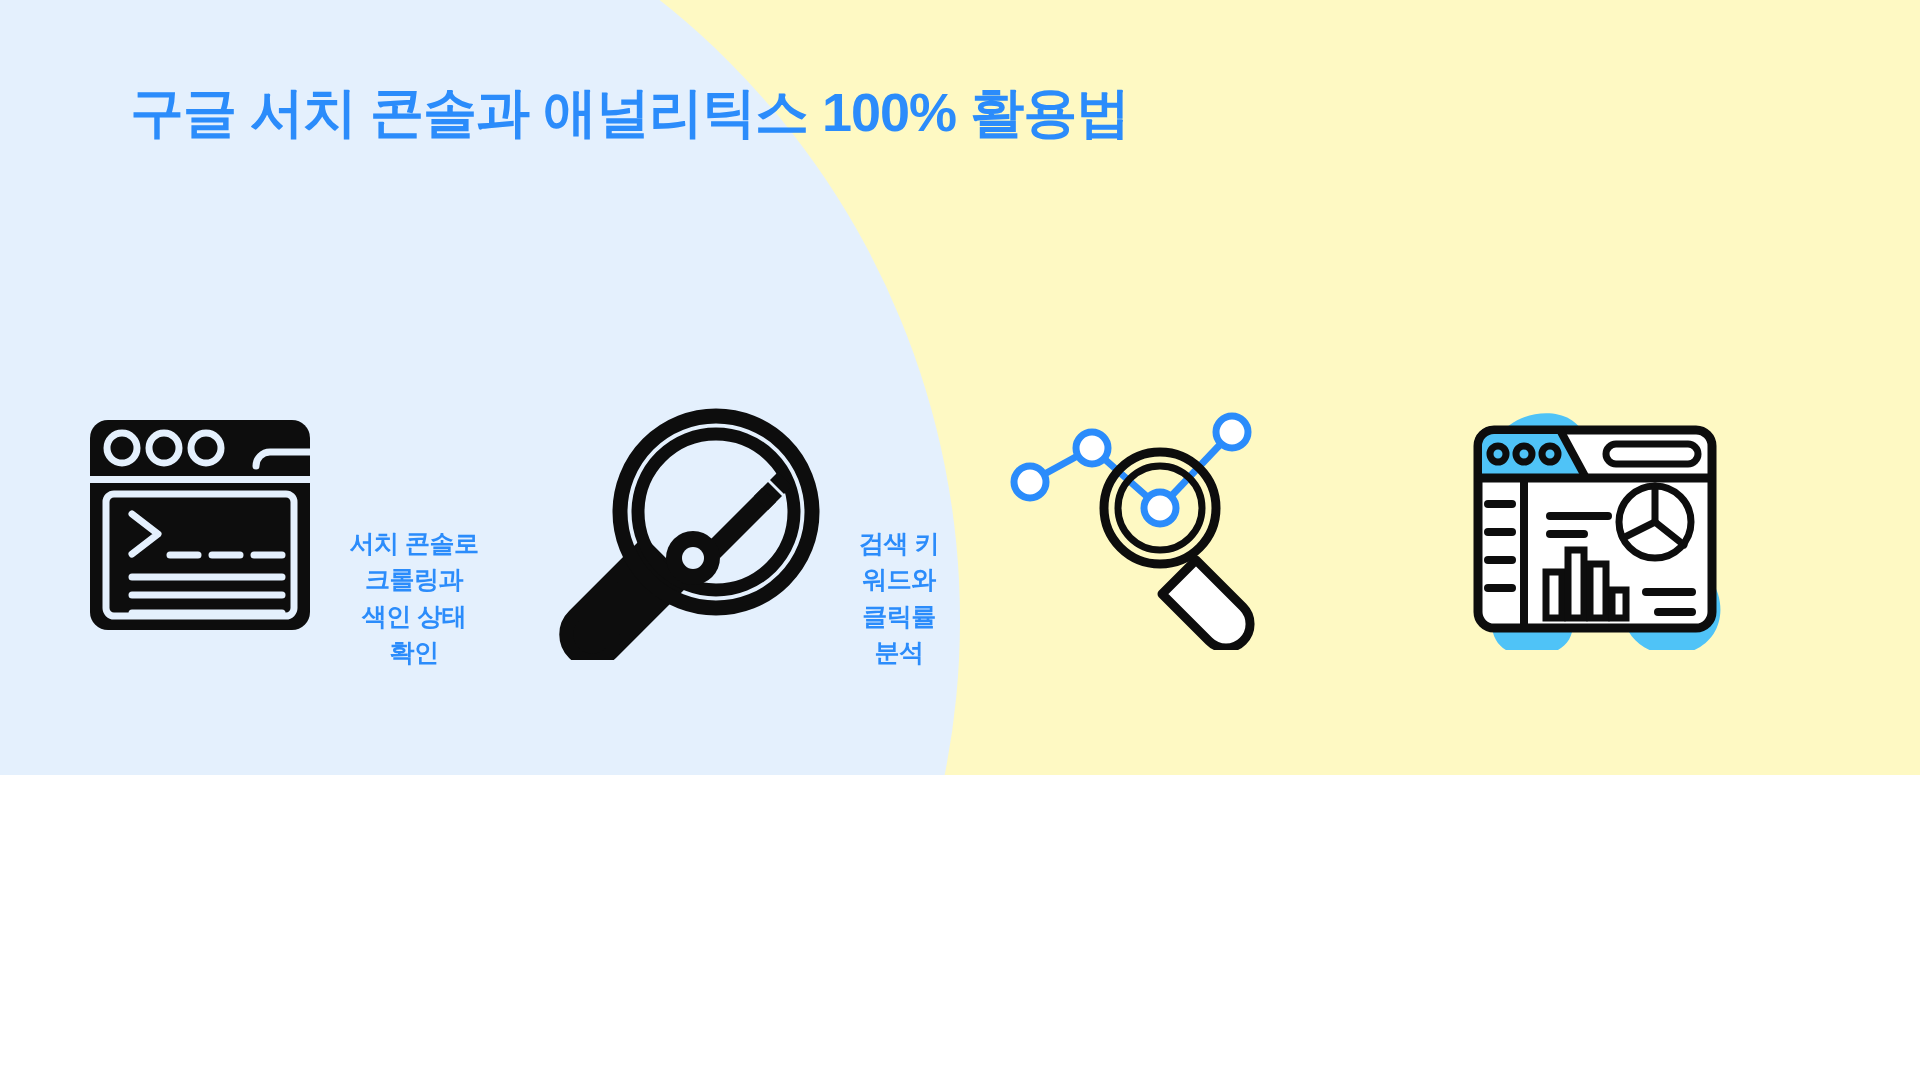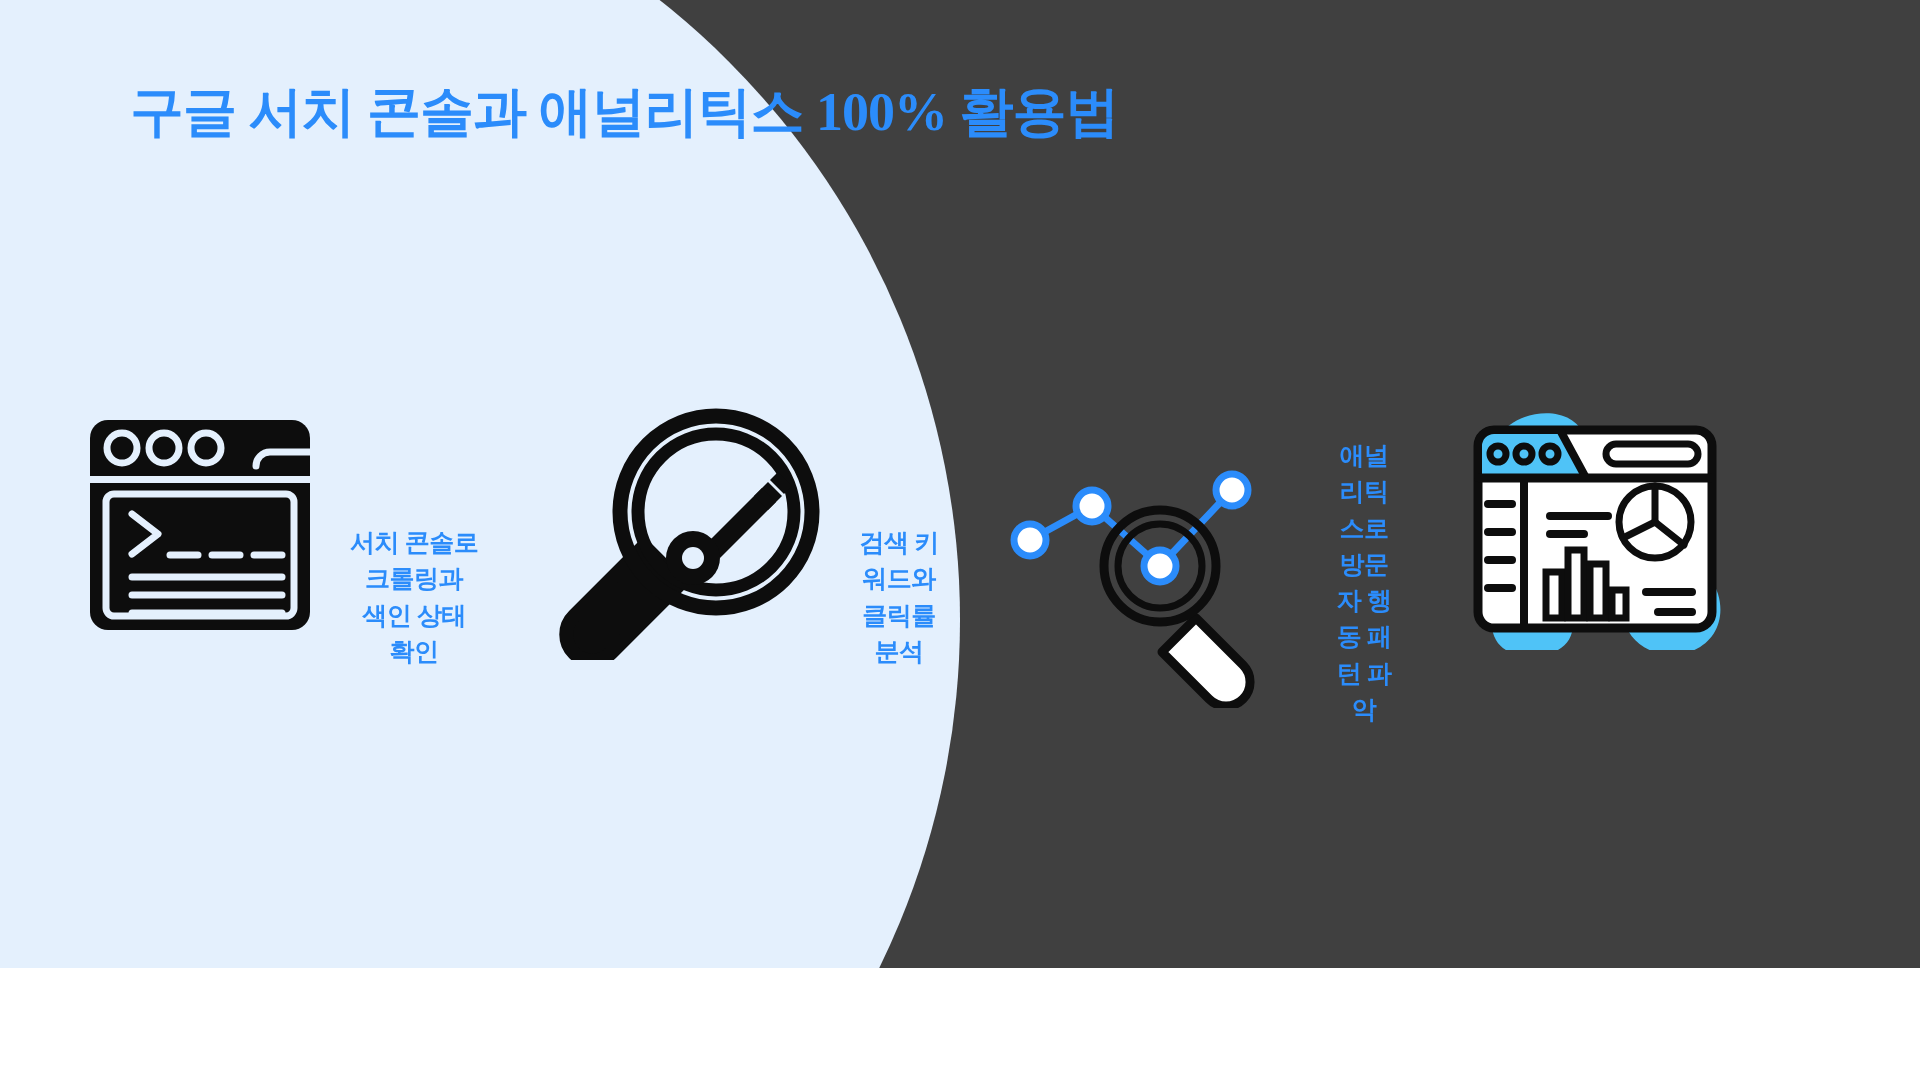--- a/index.html
+++ b/index.html
@@ -7,24 +7,23 @@
     margin: 0;
     padding: 0;
     background: #ffffff;
   }
   body {
     font-family: "Liberation Sans", "DejaVu Sans", sans-serif;
   }
   .canvas {
     position: relative;
     width: 1920px;
-    height: 968px;
-    background: #404040;
+    height: 775px;
+    background: #fef9c3;
     overflow: hidden;
-    font-family: Liberation Serif, serif;
   }
   
   .bg-circle {
     position: absolute;
     left: -620px;
     top: -170px;
     width: 1580px;
     height: 1580px;
     border-radius: 50%;
     background: #e4f0fd;
@@ -158,22 +157,20 @@
           <circle cx="232" cy="32" r="16" fill="#ffffff" stroke="#2b8cfb" stroke-width="7"></circle>
 
           <path d="M196 160 L243 207 a24 24 0 0 1 0 34 a24 24 0 0 1 -34 0 L162 194 Z" fill="#ffffff" stroke="#0d0d0d" stroke-width="9" stroke-linejoin="round"></path>
 
           <circle cx="160" cy="108" r="56" fill="none" stroke="#0d0d0d" stroke-width="9"></circle>
           <circle cx="160" cy="108" r="42" fill="none" stroke="#0d0d0d" stroke-width="7"></circle>
 
           <circle cx="160" cy="108" r="16" fill="#ffffff" stroke="#2b8cfb" stroke-width="7"></circle>
         </svg>
       </div>
-      <div class="caption">애널리틱스로
-방문자 행동 패턴 파악</div>
     </div>
 
     <div class="card card-4">
       <div class="icon-wrap">
         <svg width="270" height="250" viewBox="0 0 270 250">
 
           <g fill="#4fc3f7">
             <path d="M36 40 c20 -34 78 -36 88 -4 c9 28 -6 52 -24 70 c-20 20 -44 34 -62 20 c-22 -17 -22 -56 -2 -86 Z"></path>
             <path d="M44 196 c16 -16 42 -14 58 4 c16 17 14 40 -4 50 c-20 11 -52 8 -62 -10 c-8 -14 -4 -32 8 -44 Z"></path>
             <path d="M188 180 c24 -22 62 -14 70 14 c9 30 -8 56 -38 60 c-30 4 -54 -14 -56 -38 c-1 -14 8 -26 24 -36 Z"></path>

